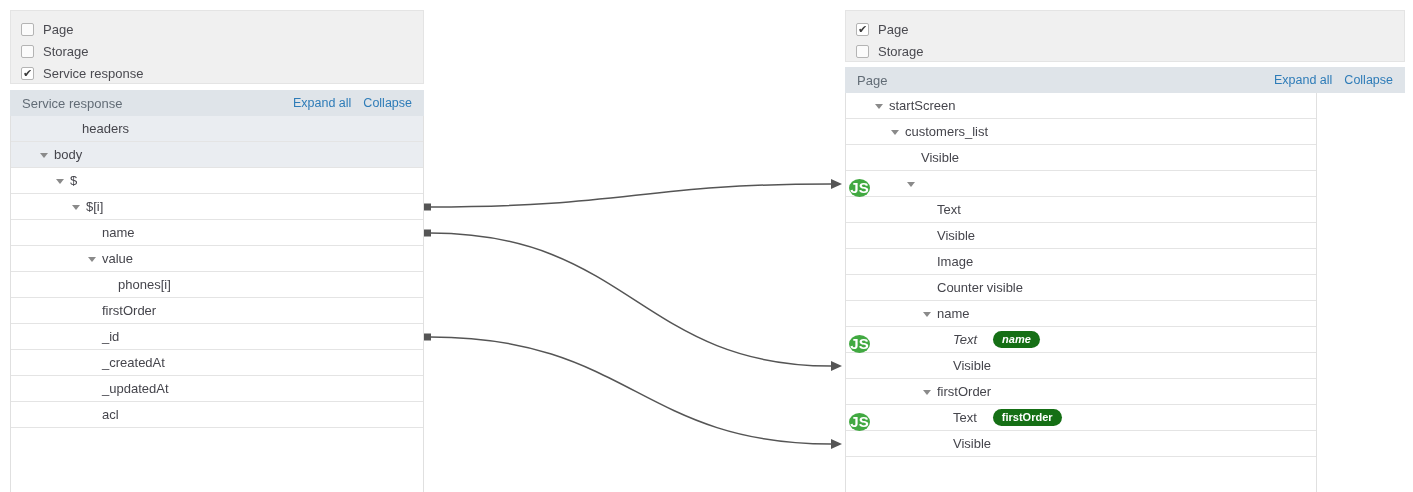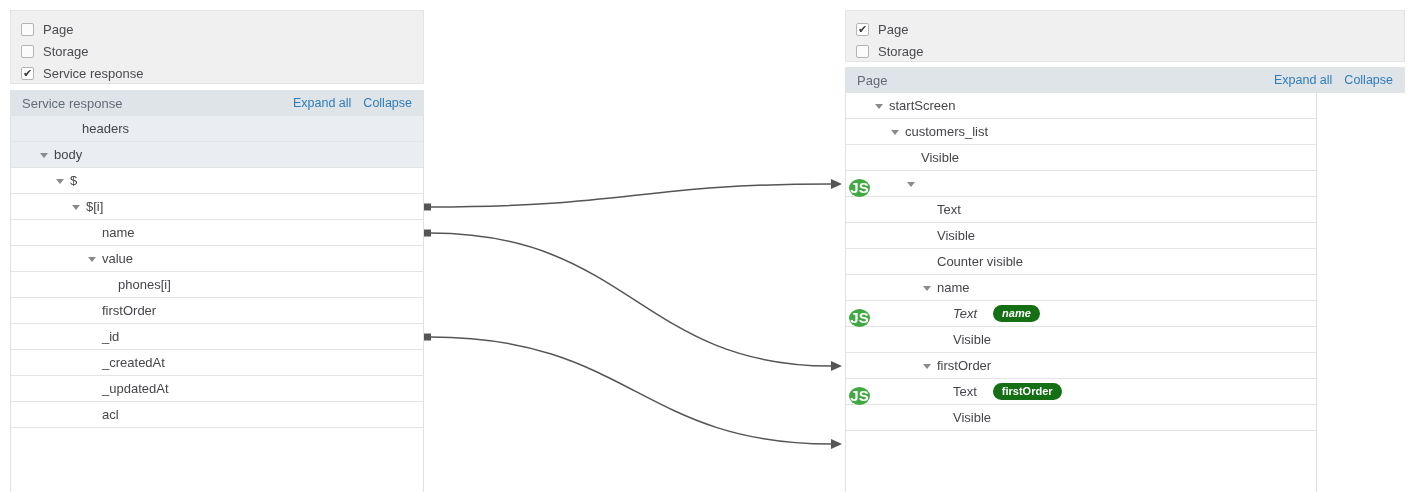--- a/index.html
+++ b/index.html
@@ -141,20 +141,23 @@
         <span class="expander" style="left: 61px;"></span>
         <span class="js-badge">JS</span>
       </div>
       <div class="tree-row">
         <span class="row-label" style="left: 91px;">Text</span>
       </div>
       <div class="tree-row">
         <span class="row-label" style="left: 91px;">Visible</span>
       </div>
       <div class="tree-row">
+        <span class="row-label" style="left: 91px;">Image</span>
+      </div>
+      <div class="tree-row">
         <span class="row-label" style="left: 91px;">Counter visible</span>
       </div>
       <div class="tree-row">
         <span class="expander" style="left: 77px;"></span>
         <span class="row-label" style="left: 91px;">name</span>
       </div>
       <div class="tree-row">
         <span class="js-badge">JS</span>
         <span class="row-label" style="left: 107px; font-style: italic;">Text<span class="map-pill">name</span></span>
       </div>

